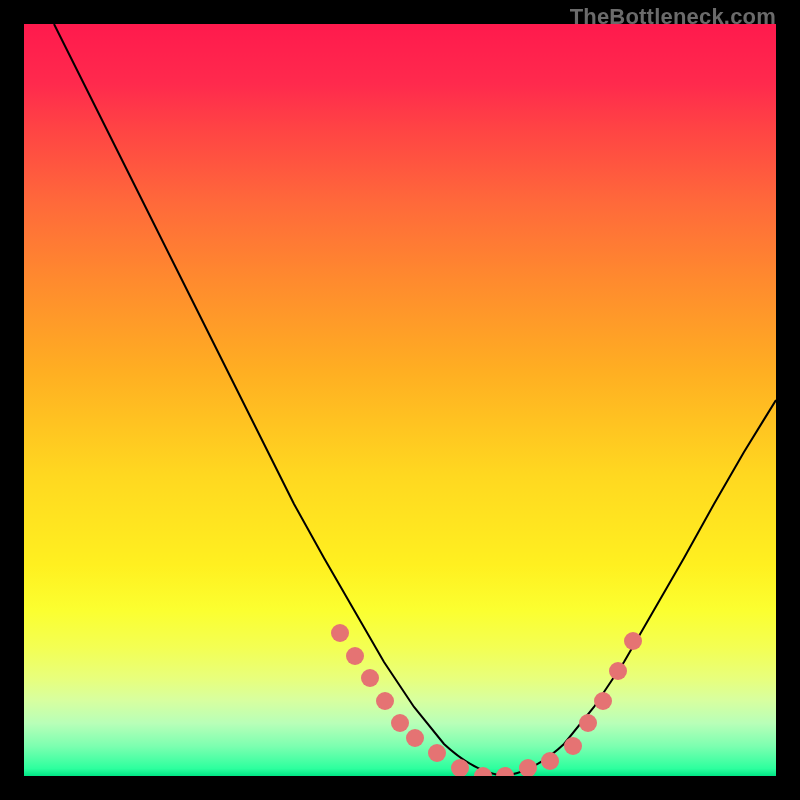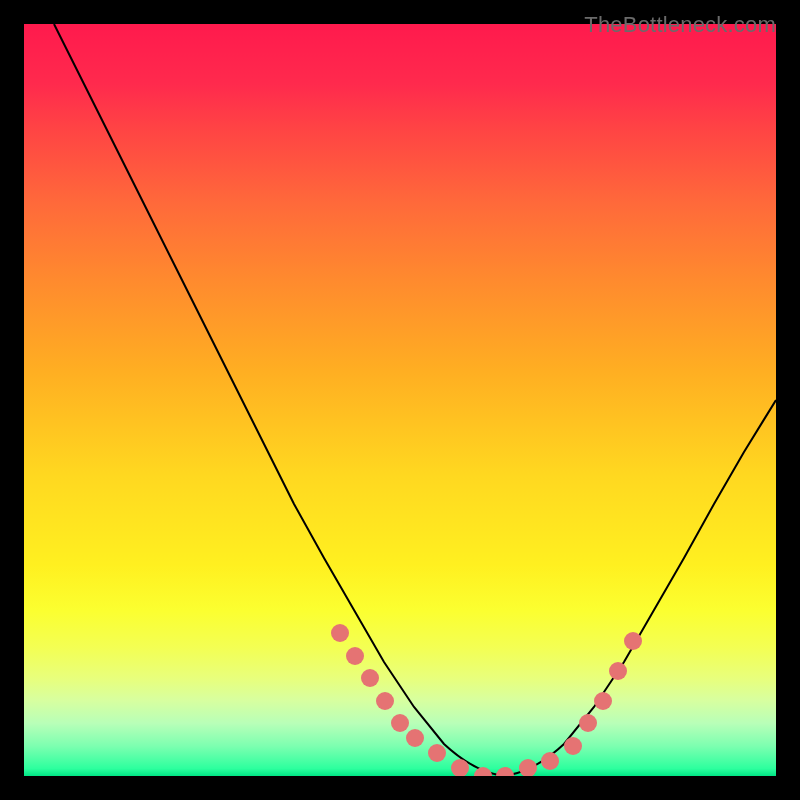--- a/index.html
+++ b/index.html
@@ -25,25 +25,25 @@
       #e8ff7c 87%,
       #d7ffa0 90%,
       #b8ffb8 93%,
       #7dffb0 96%,
       #2dff9e 99%,
       #00e585 100%);
   }
   .svg-layer { position: absolute; top: 24px; left: 24px; width: 752px; height: 752px; }
   .watermark {
     position: absolute;
-    top: 12px;
+    top: 4px;
     right: 24px;
     color: #6b6b6b;
     font-size: 22px;
-    font-weight: 400;
+    font-weight: 700;
     letter-spacing: 0.2px;
   }
   .curve { fill: none; stroke: #000; stroke-width: 2; }
   .marker { fill: #e57373; stroke: none; }
 </style>
 </head>
 <body>
 
 <div class="frame">
   <div class="plot-area"></div>

